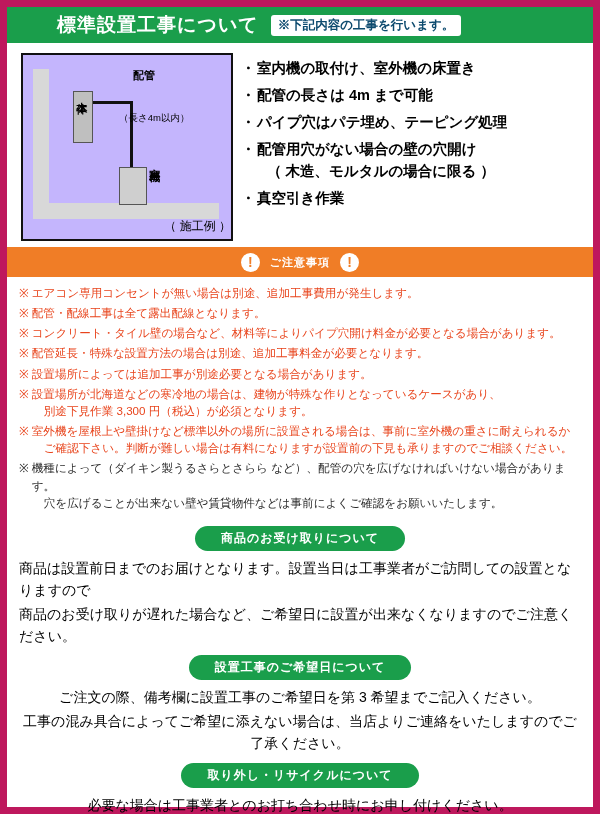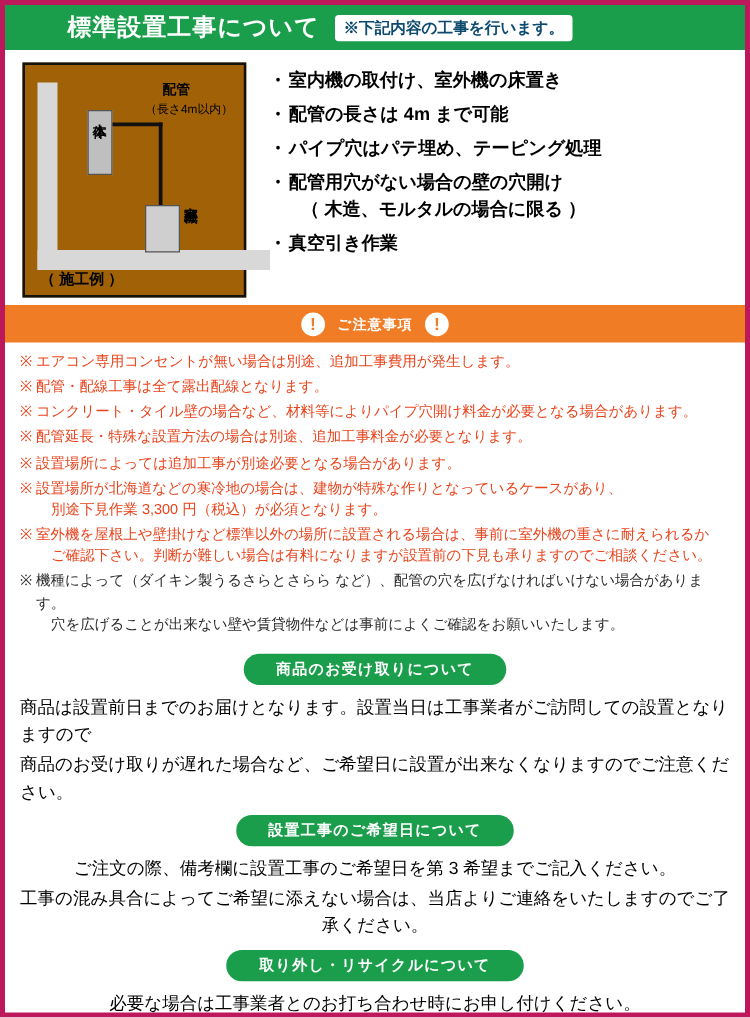--- a/index.html
+++ b/index.html
@@ -11,21 +11,21 @@
     width: 600px;
     height: 814px;
     background: #ffffff;
     font-family: "Liberation Sans", sans-serif;
     color: #000;
     overflow: hidden;
   }
   .page {
     width: 600px;
     height: 814px;
-    border: 4px solid #be185d;
+    border: 7px solid #be185d;
     background: #ffffff;
     position: relative;
   }
 
   
   .header-band {
     height: 36px;
     background: #1a9e4b;
     display: flex;
     align-items: center;
@@ -49,25 +49,25 @@
     white-space: nowrap;
   }
 
   
   .top-sec {
     display: flex;
     padding: 8px 6px 4px 6px;
     height: 202px;
   }
   .figure-box {
-    width: 179px;
+    width: 212px;
     border: 2px solid #111;
     margin: 2px 0 0 8px;
     position: relative;
-    background: #a16207;
+    background: #c4b5fd;
   }
   .fig-inner {
     position: relative;
     width: 100%;
     height: 100%;
   }
   .fig-wall {
     position: absolute;
     background: #d8d8d8;
   }
@@ -76,39 +76,39 @@
     background: #111;
   }
   .fig-lbl {
     position: absolute;
     font-size: 11px;
     line-height: 1.15;
     font-weight: bold;
     color: #000;
     text-align: center;
   }
-  .fig-lbl.small { font-size: 9.5px; font-weight: normal; }
+  .fig-lbl.small { font-size: 9.5px; font-weight: normal; margin-top: 27px; }
   .fig-vert {
     writing-mode: vertical-rl;
     text-orientation: upright;
     letter-spacing: 1px;
   }
   .fig-caption {
     position: absolute;
     bottom: 4px;
-    left: 12px;
+    left: 0;
     width: 100%;
-    text-align: left;
+    text-align: right;
     font-size: 12px;
-    font-weight: bold;
+    font-weight: normal;
   }
 
   .bullets {
     flex: 1;
-    padding: 6px 4px 0 20px;
+    padding: 6px 4px 0 10px;
   }
   .bullets li {
     list-style: none;
     font-size: 14.5px;
     font-weight: bold;
     line-height: 1.52;
     margin-bottom: 5px;
     position: relative;
     padding-left: 14px;
   }

